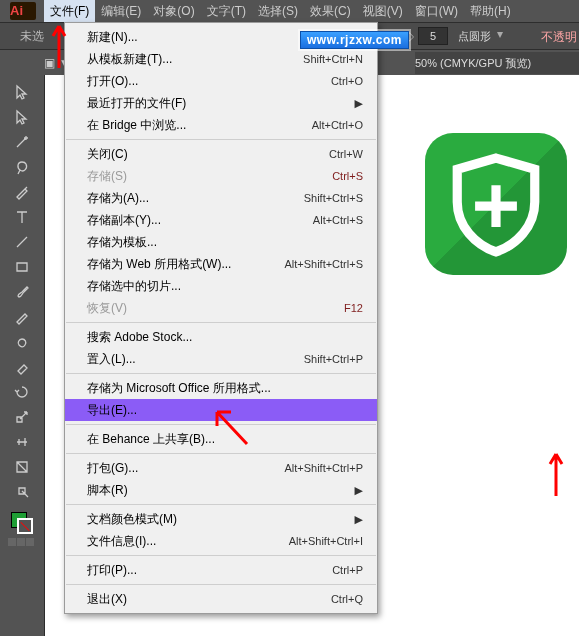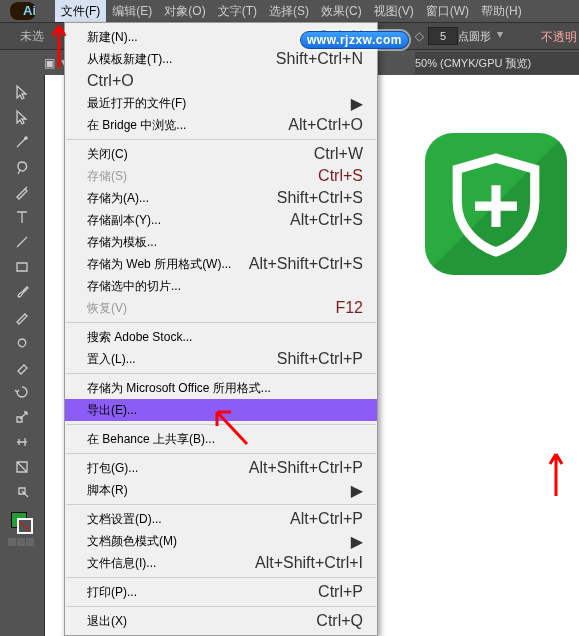--- a/index.html
+++ b/index.html
@@ -1,50 +1,50 @@
 <!DOCTYPE html>
 <html><head>
 <meta charset="utf-8">
 <style>
 *{margin:0;padding:0;box-sizing:border-box;font-family:"Microsoft YaHei",Arial,sans-serif;font-size:12px;user-select:none}
 body{width:579px;height:636px;background:#535353;overflow:hidden;position:relative}
-.menubar{height:22px;background:#535353;display:flex;align-items:center;padding-left:55px}
+.menubar{height:22px;background:#535353;display:flex;align-items:center;padding-left:44px}
 .menubar .item{color:#ccc;padding:0 6px;height:22px;line-height:22px;cursor:pointer}
 .menubar .item.active{background:#d6e2f1;color:#000}
-.ai-logo{position:absolute;left:10px;top:2px;width:26px;height:18px;background:#2a1700;color:#7dd3fc;font-weight:bold;font-size:13px;text-align:right;line-height:18px;border-radius:8px}
+.ai-logo{position:absolute;left:10px;top:2px;width:26px;height:18px;background:#2a1700;color:#ef4444;font-weight:bold;font-size:13px;text-align:left;line-height:18px;border-radius:2px}
 .control-bar{height:28px;background:#4b4b4b;border-top:1px solid #2d2d2d;border-bottom:1px solid #2d2d2d;display:flex;align-items:center;color:#bbb;padding-left:12px;position:relative}
 .control-bar .unselected{padding:0 8px}
 .control-bar .strokebox{position:absolute;right:72px;top:4px;display:flex;align-items:center;background:#4b4b4b}
 .control-bar .strokebox input{width:30px;height:18px;background:#333;border:1px solid #222;color:#ddd;text-align:center;font-size:11px}
-.control-bar .strokebox .lbl{margin-left:0;color:#ddd;font-size:11px}
+.control-bar .strokebox .lbl{margin-left:10px;color:#ddd;font-size:11px}
 .control-bar .strokebox .dd{width:14px;height:18px;text-align:center;color:#aaa;margin-left:2px}
 .control-bar .opacity{position:absolute;right:2px;top:0;height:28px;line-height:28px;color:#fca5a5;font-size:12px}
 .pill{position:absolute;left:44px;top:56px;color:#ccc;font-size:12px}
 .watermark{position:absolute;left:300px;top:31px;z-index:50;font-weight:bold;font-size:14px;color:#fff;letter-spacing:.5px}
-.watermark span{display:inline-block;padding:1px 6px;background:linear-gradient(#3aa0ff,#1a6fe0);border:1px solid #0b4fa8;border-radius:9px;box-shadow:0 0 0 2px rgba(255,255,255,.5)}
+.watermark span{display:inline-block;padding:1px 6px;background:linear-gradient(#3aa0ff,#1a6fe0);border:1px solid #0b4fa8;border-radius:0;box-shadow:0 0 0 2px rgba(255,255,255,.5)}
 .tab-ctx{position:absolute;top:52px;right:0;left:415px;height:22px;line-height:22px;color:#ddd;background:#434343;font-size:11px;text-align:left;}
 .canvas{position:absolute;left:45px;top:75px;right:0;bottom:0;background:#fff}
 .icon{position:absolute;right:12px;top:58px;width:142px;height:142px;border-radius:28px;background:linear-gradient(135deg,#2aab3f 0 50%,#239637 50% 100%)}
 .shield{position:absolute;inset:18px 20px;}
 .shield svg{width:100%;height:100%}
 .tools{position:absolute;left:0;top:75px;width:45px;bottom:0;background:#535353;border-right:1px solid #2b2b2b;display:flex;flex-direction:column;align-items:center;padding-top:6px;gap:0}
 .tool{width:22px;height:22px;color:#ccc;display:flex;align-items:center;justify-content:center;margin-bottom:3px;font-size:14px}
 .tool svg{width:16px;height:16px;stroke:#ccc;fill:none;stroke-width:1.3}
 .swatch{width:22px;height:22px;margin-top:6px;position:relative}
 .swatch .fill{position:absolute;left:0;top:0;width:16px;height:16px;background:#1f9e35;border:1px solid #000}
 .swatch .stroke{position:absolute;right:0;bottom:0;width:16px;height:16px;background:#535353;border:2px solid #fff}
 .swatch .stroke:after{content:"";position:absolute;left:0;top:50%;width:100%;border-top:1px solid red;transform:rotate(45deg)}
 .minis{width:28px;display:flex;flex-wrap:wrap;gap:1px;margin-top:4px}
 .minis div{width:8px;height:8px;background:#666}
 .dropdown{position:absolute;left:64px;top:22px;width:314px;background:#f0f0f0;border:1px solid #9b9b9b;box-shadow:2px 3px 6px rgba(0,0,0,.4);z-index:40;padding:3px 0}
 .dropdown .row{display:flex;align-items:center;height:22px;padding:0 14px 0 22px;color:#000;cursor:pointer}
 .dropdown .row:hover,.dropdown .row.hl{background:#8b5cf6}
 .dropdown .row.disabled{color:#9a9a9a;cursor:default}
 .dropdown .row .lbl{flex:1}
-.dropdown .row .sc{color:#333;font-size:16px}
+.dropdown .row .sc{color:#333;font-size:11px}
 .dropdown .row.disabled .sc{color:#7f1d1d}
 .dropdown .sep{height:1px;background:#cecece;margin:3px 1px}
 .arrow{position:absolute;z-index:60}
 .arrow svg{display:block}
 </style>
 </head>
 <body>
 
 <div class="ai-logo">Ai</div>
 
@@ -186,20 +186,21 @@
 <div class="dropdown">
     <div class="row">
       <span class="lbl">新建(N)...</span>
       <span class="sc">Ctrl+N</span>
     </div>
     <div class="row">
       <span class="lbl">从模板新建(T)...</span>
       <span class="sc">Shift+Ctrl+N</span>
     </div>
     <div class="row">
+      <span class="lbl">打开(O)...</span>
       <span class="sc">Ctrl+O</span>
     </div>
     <div class="row">
       <span class="lbl">最近打开的文件(F)</span>
       <span class="sc">▶</span>
     </div>
     <div class="row">
       <span class="lbl">在 Bridge 中浏览...</span>
       <span class="sc">Alt+Ctrl+O</span>
     </div>
@@ -256,24 +257,20 @@
     <div class="sep"></div>
     <div class="row">
       <span class="lbl">打包(G)...</span>
       <span class="sc">Alt+Shift+Ctrl+P</span>
     </div>
     <div class="row">
       <span class="lbl">脚本(R)</span>
       <span class="sc">▶</span>
     </div>
     <div class="sep"></div>
-    <div class="row">
-      <span class="lbl">文档设置(D)...</span>
-      <span class="sc">Alt+Ctrl+P</span>
-    </div>
     <div class="row">
       <span class="lbl">文档颜色模式(M)</span>
       <span class="sc">▶</span>
     </div>
     <div class="row">
       <span class="lbl">文件信息(I)...</span>
       <span class="sc">Alt+Shift+Ctrl+I</span>
     </div>
     <div class="sep"></div>
     <div class="row">

